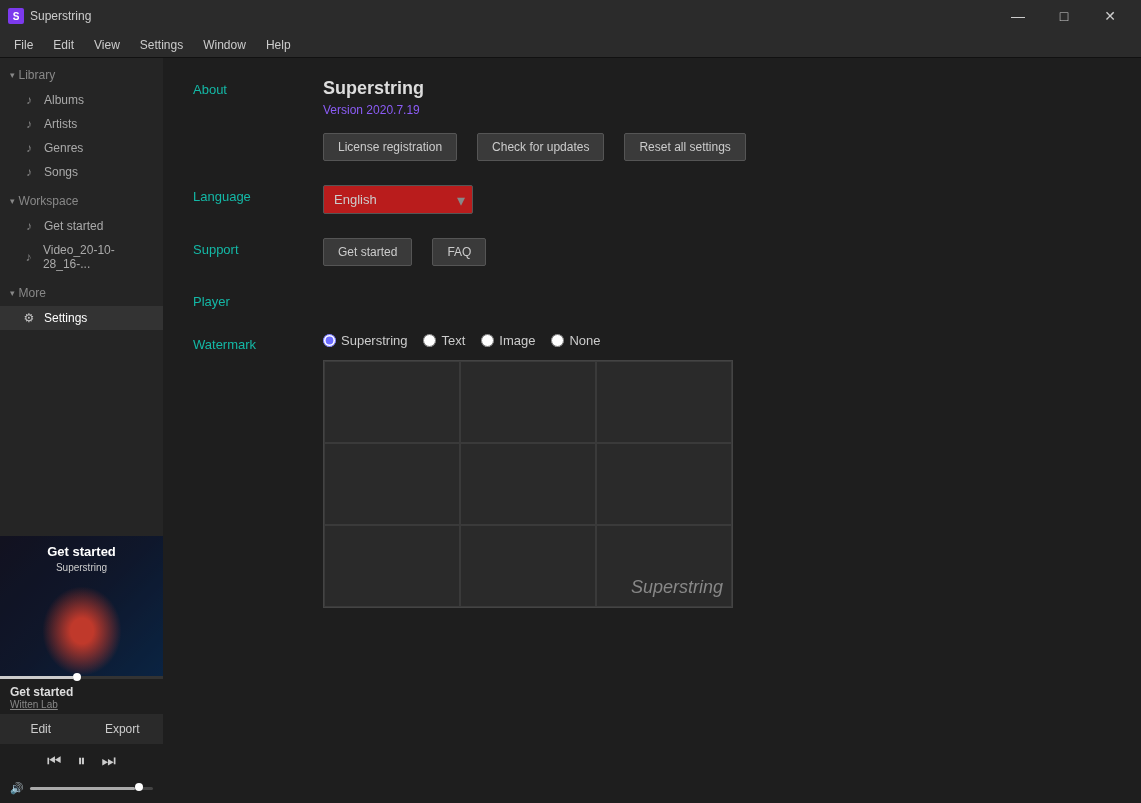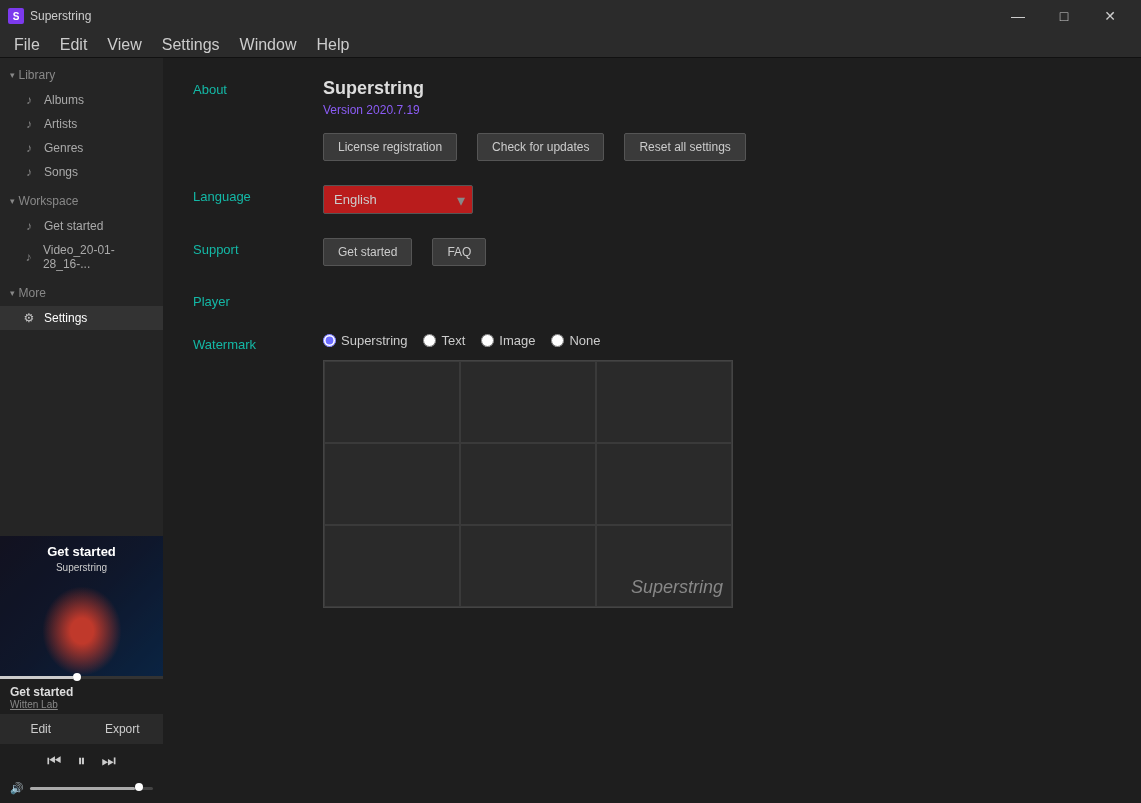--- a/index.html
+++ b/index.html
@@ -67,21 +67,21 @@
       background: #2b2b2b;
       height: 26px;
       display: flex;
       align-items: center;
       padding: 0 4px;
       flex-shrink: 0;
       border-bottom: 1px solid #111;
     }
     .menu-item {
       padding: 2px 10px;
-      font-size: 16px;
+      font-size: 12px;
       color: #ccc;
       cursor: pointer;
       border-radius: 2px;
     }
 
     
     .main-layout {
       display: flex;
       flex: 1;
       overflow: hidden;
@@ -472,21 +472,21 @@
       <div class="sidebar-section-header">
         <span class="chevron">▾</span>
         <span>Workspace</span>
       </div>
       <div class="sidebar-item">
         <span class="sidebar-item-icon">♪</span>
         <span>Get started</span>
       </div>
       <div class="sidebar-item">
         <span class="sidebar-item-icon">♪</span>
-        <span>Video_20-01-28_16-...</span>
+        <span>Video_20-10-28_16-...</span>
       </div>
     </div>
 
     <div class="sidebar-section">
       <div class="sidebar-section-header">
         <span class="chevron">▾</span>
         <span>More</span>
       </div>
       <div class="sidebar-item active">
         <span class="sidebar-item-icon">⚙</span>

